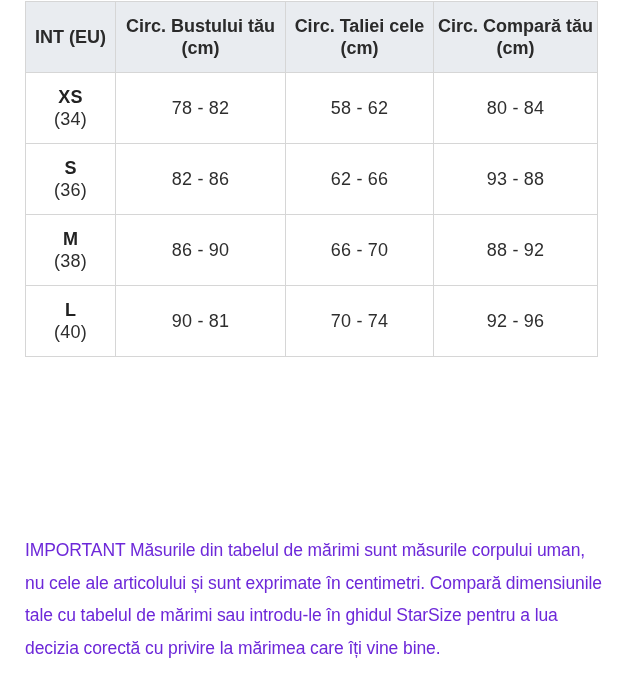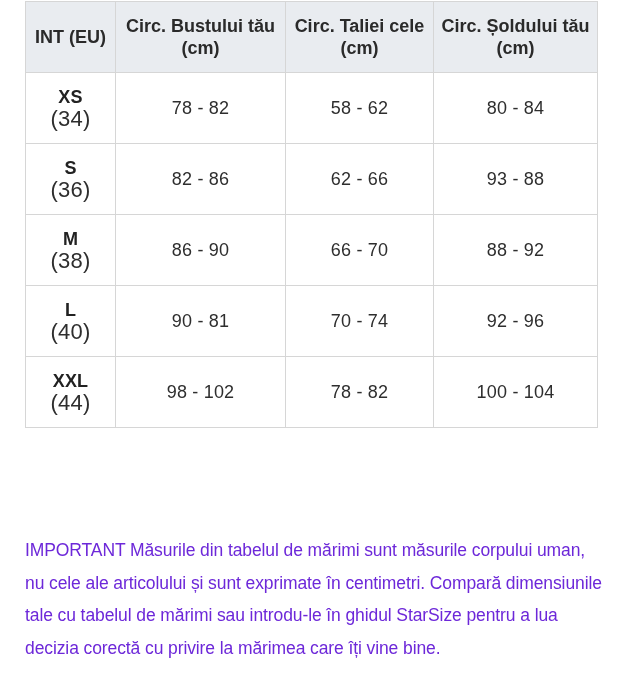--- a/index.html
+++ b/index.html
@@ -45,21 +45,21 @@
     }
     .size-label {
       display: block;
       font-weight: bold;
       font-size: 18px;
       line-height: 22px;
       color: #222;
     }
     .size-num {
       display: block;
-      font-size: 22px;
+      font-size: 18px;
       line-height: 22px;
       color: #2e2e2e;
     }
     .col-1 { width: 90px; }
     .col-2 { width: 170px; }
     .col-3 { width: 148px; }
     .col-4 { width: 164px; }
     .note {
       position: absolute;
       left: 25px;
@@ -89,21 +89,21 @@
       </th>
       <th>
         <span style="display:block">Circ. Bustului tău</span>
         <span style="display:block">(cm)</span>
       </th>
       <th>
         <span style="display:block">Circ. Taliei cele</span>
         <span style="display:block">(cm)</span>
       </th>
       <th>
-        <span style="display:block">Circ. Șoldului tău</span>
+        <span style="display:block">Circ. Compară tău</span>
         <span style="display:block">(cm)</span>
       </th>
     </tr>
   </thead>
   <tbody>
     <tr>
       <td>
         <span class="size-label">XS</span>
         <span class="size-num">(34)</span>
       </td>
@@ -131,25 +131,16 @@
     </tr>
     <tr>
       <td>
         <span class="size-label">L</span>
         <span class="size-num">(40)</span>
       </td>
       <td>90 - 81</td>
       <td>70 - 74</td>
       <td>92 - 96</td>
     </tr>
-    <tr>
-      <td>
-        <span class="size-label">XXL</span>
-        <span class="size-num">(44)</span>
-      </td>
-      <td>98 - 102</td>
-      <td>78 - 82</td>
-      <td>100 - 104</td>
-    </tr>
   </tbody>
 </table>
 
 <p class="note">IMPORTANT Măsurile din tabelul de mărimi sunt măsurile corpului uman, nu cele ale articolului și sunt exprimate în centimetri. Compară dimensiunile tale cu tabelul de mărimi sau introdu-le în ghidul StarSize pentru a lua decizia corectă cu privire la mărimea care îți vine bine.</p>
 
 </body></html>

